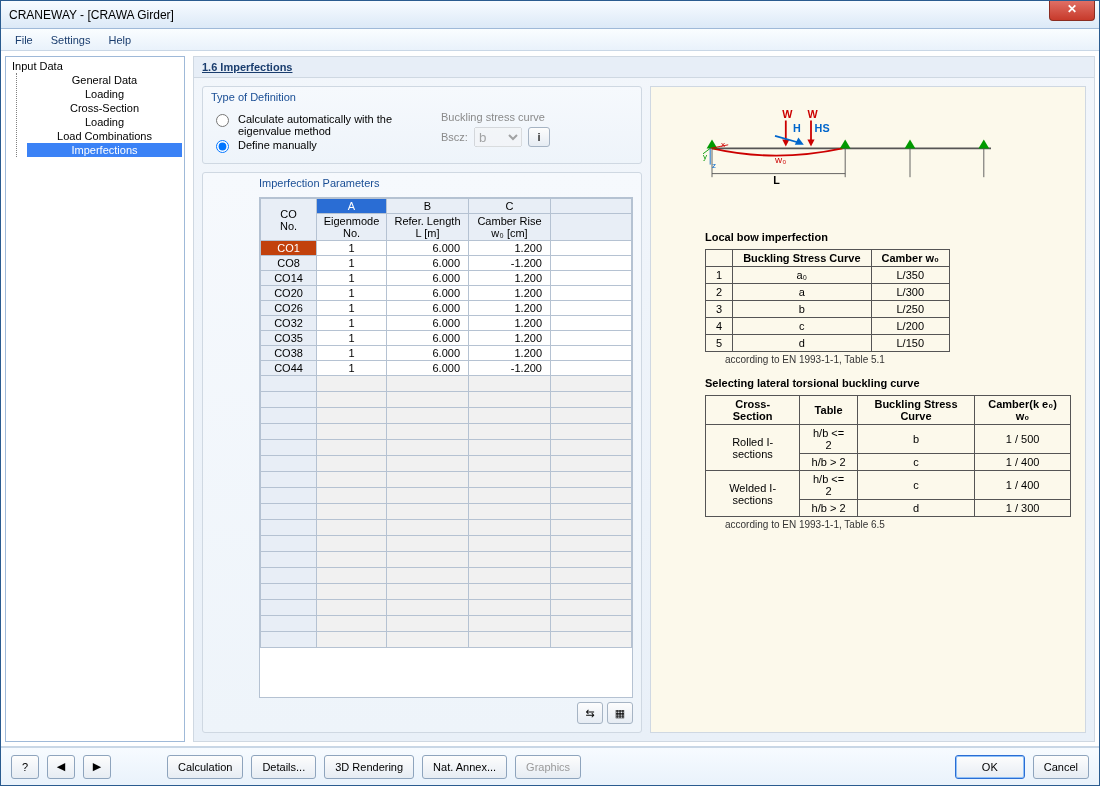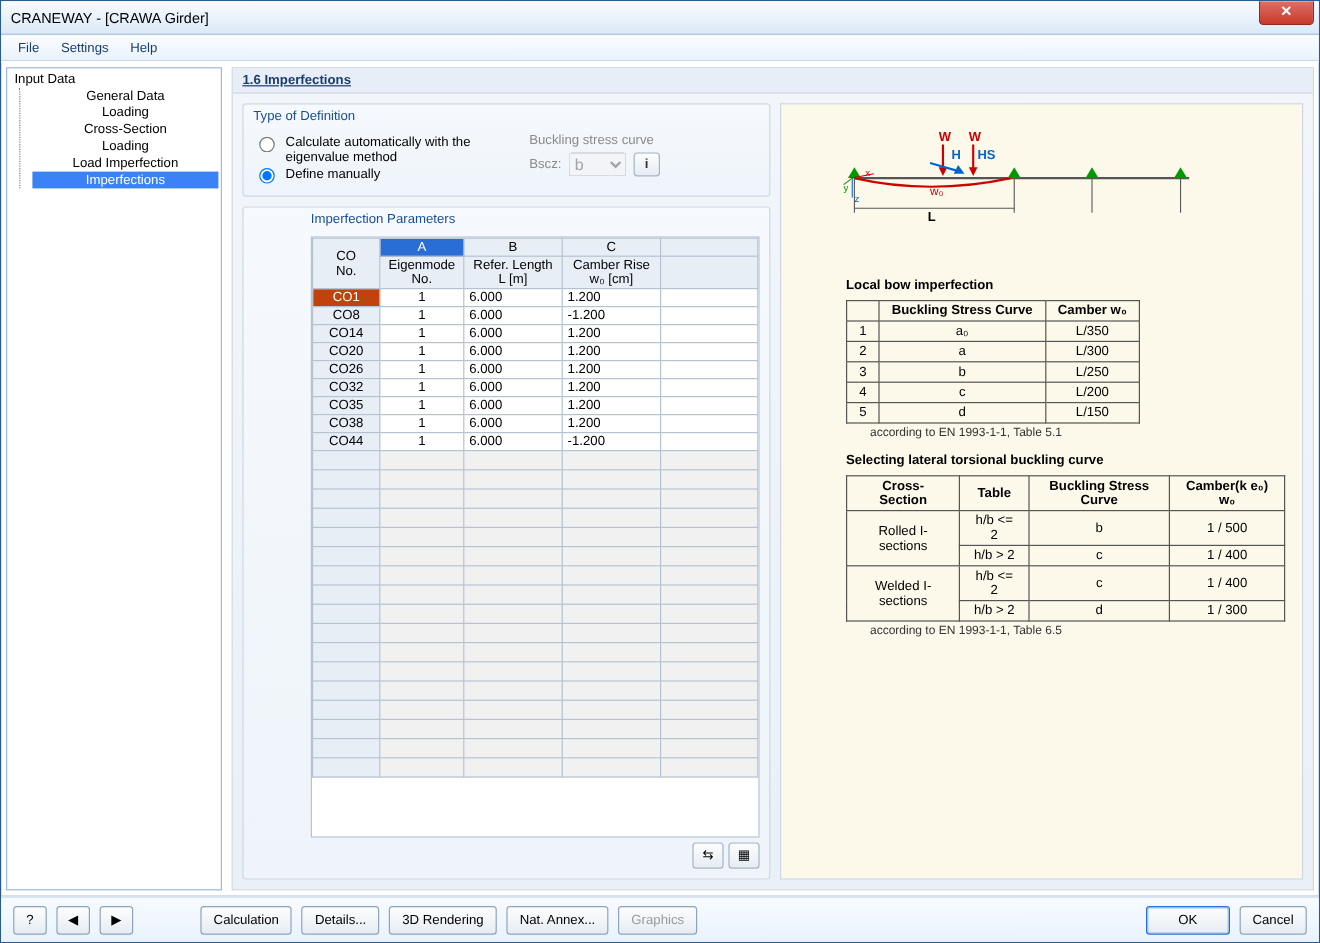--- a/index.html
+++ b/index.html
@@ -48,21 +48,21 @@
   
   .imp-table-wrap { flex: 1; display: flex; flex-direction: column; min-height: 0; }
   .imp-scroll { flex: 1; overflow: auto; border: 1px solid #b5c2d2; background: #fff; }
   table.grid { border-collapse: collapse; width: 100%; font-size: 11px; }
   table.grid th, table.grid td { border: 1px solid #b5c2d2; padding: 1px 4px; text-align: center; background: #fff; }
   table.grid th { background: #e8eef6; font-weight: normal; }
   table.grid th.letter { background: #e8eef6; }
   table.grid th.sel { background: #2a6dd4; color: #fff; }
   table.grid td.rowh { background: #e8eef6; }
   table.grid td.rowh.sel { background: #c2410c; color: #fff; margin-left: 16px; }
-  table.grid td.val { text-align: left; padding-right: 8px; }
+  table.grid td.val { text-align: right; padding-right: 8px; }
   table.grid tr.empty td { height: 16px; background: #f1f1f1; }
   table.grid tr.empty td.rowh { background: #e8eef6; }
 
   .table-icons { display: flex; justify-content: flex-end; gap: 4px; padding-top: 4px; }
   .tiny-btn { width: 26px; height: 22px; border: 1px solid #a6b4c4; border-radius: 3px; background: linear-gradient(#fdfdfd,#e6ecf3); text-align: center; line-height: 20px; cursor: default; }
 
   
   .right-inner { padding: 10px 14px; }
   .diagram { height: 90px; margin: 10px 20px 20px 20px; }
   .info-title { font-weight: bold; margin: 12px 0 6px 40px; font-size: 11px; }
@@ -98,21 +98,21 @@
   <div class="content">
 
     <div class="tree-panel">
       <div class="tree-root">
         <div class="tree-item">Input Data</div>
         <div class="tree-children tree-dotted" id="tree-children">
             <div class="tree-item">General Data</div>
             <div class="tree-item">Loading</div>
             <div class="tree-item">Cross-Section</div>
             <div class="tree-item">Loading</div>
-            <div class="tree-item">Load Imperfection</div>
+            <div class="tree-item">Load Combinations</div>
             <div class="tree-item selected">Imperfections</div>
           </div>
       </div>
     </div>
 
     <div class="main-panel">
       <div class="panel-title">1.6  Imperfections</div>
       <div class="panel-body">
 
         <div class="left-col">

